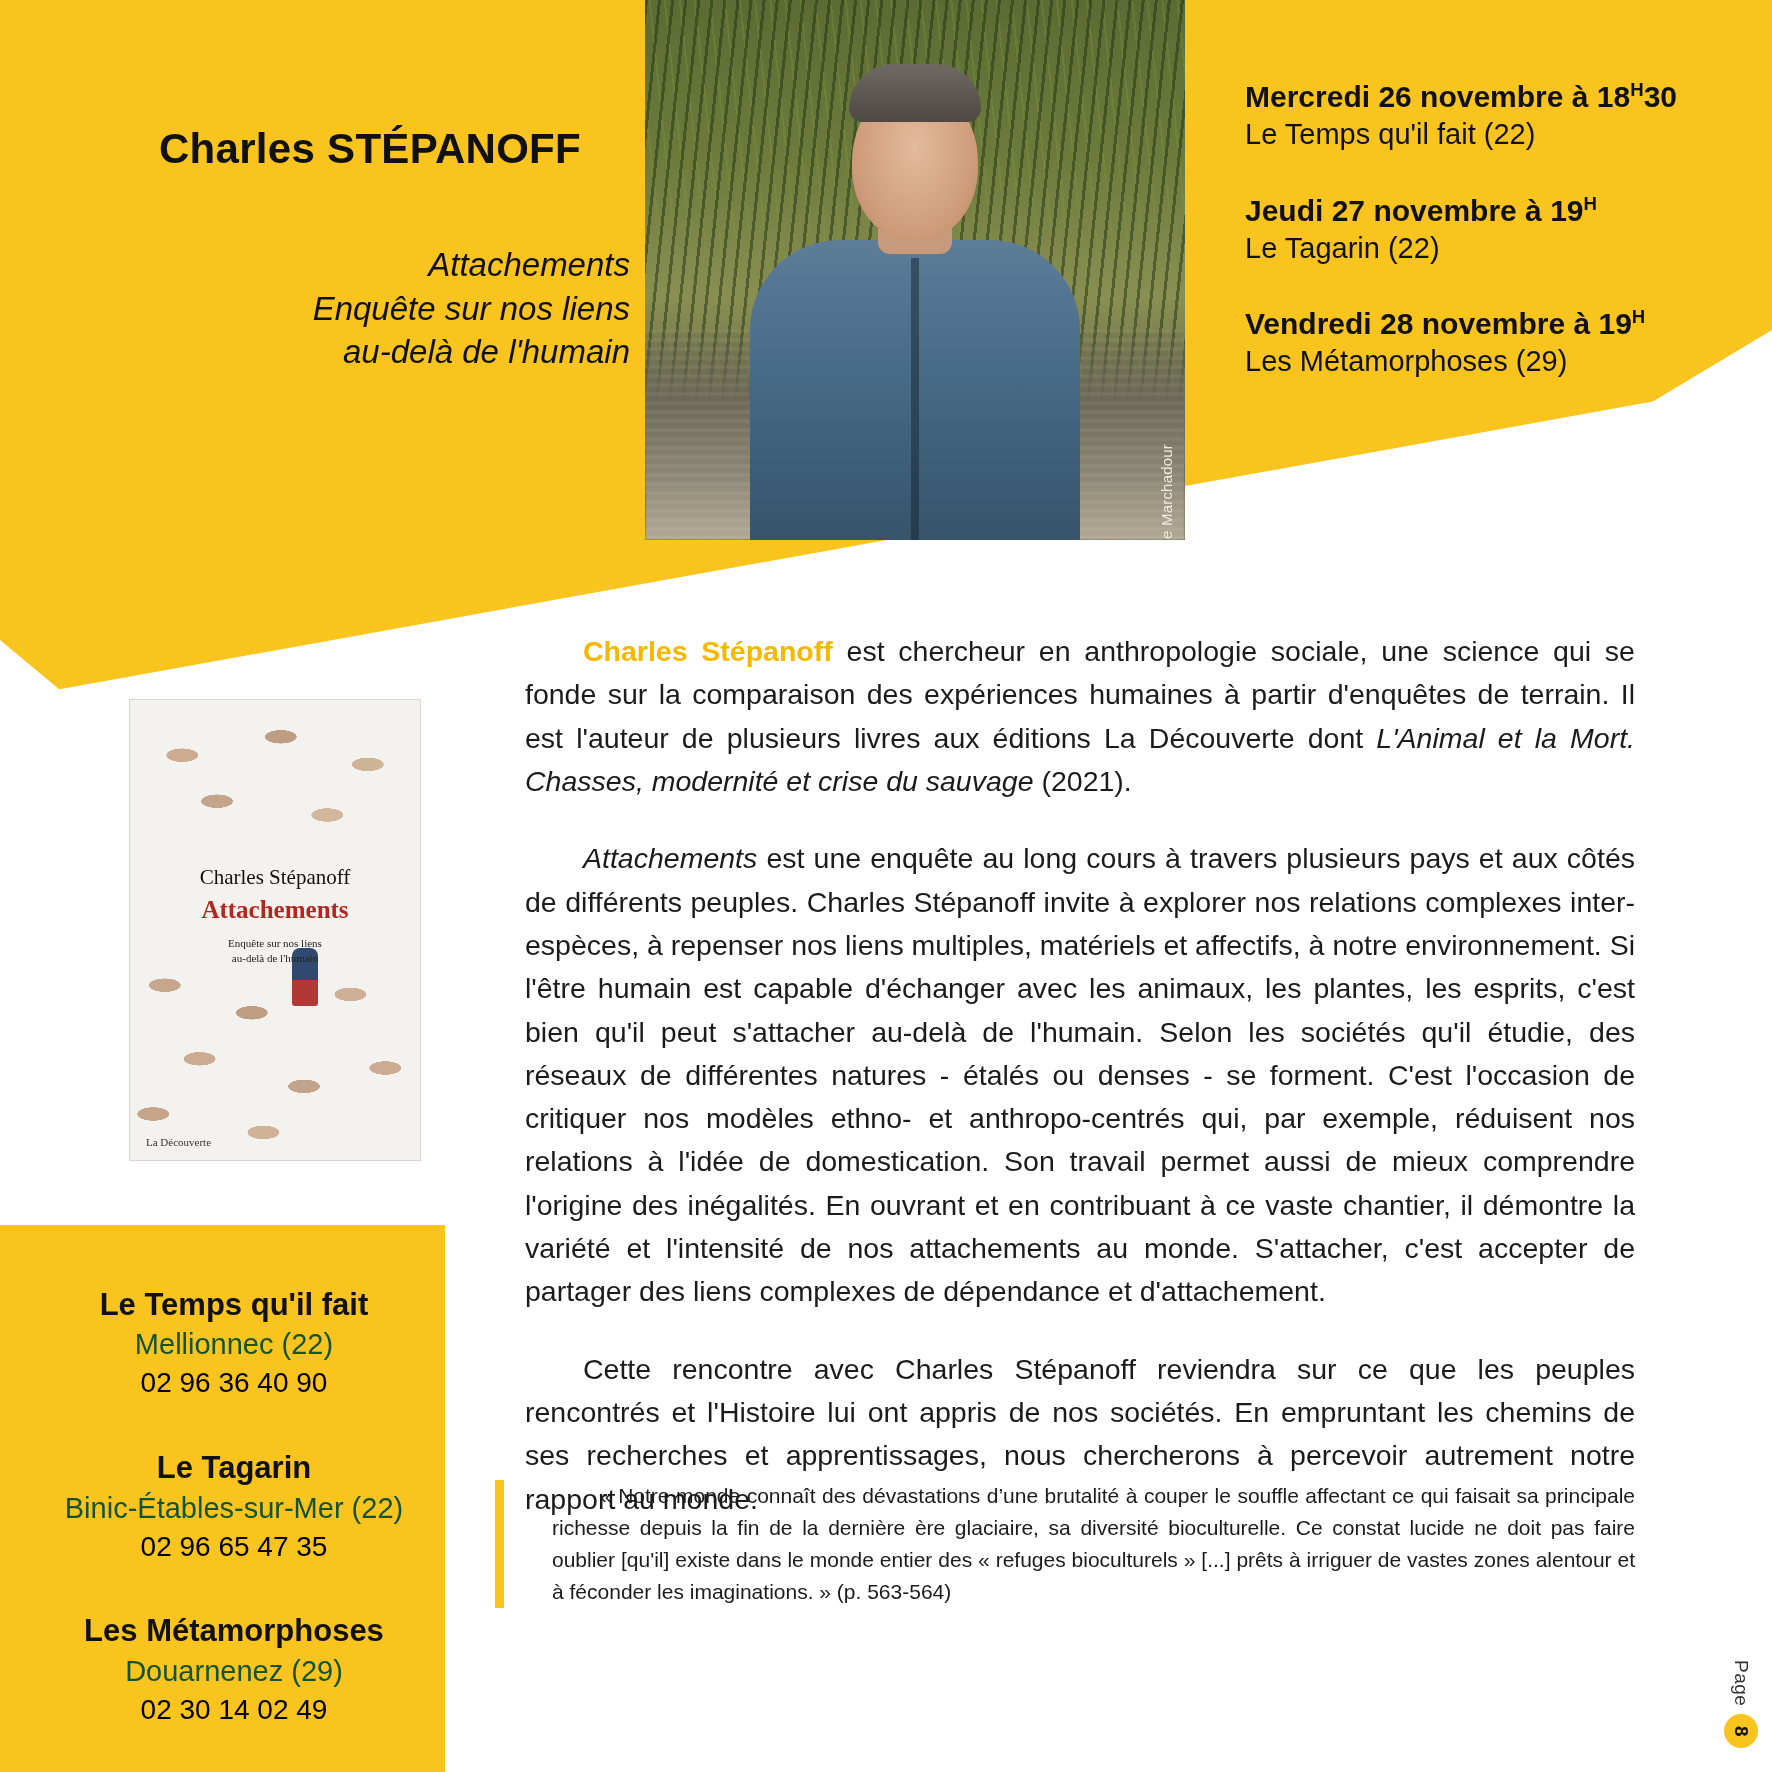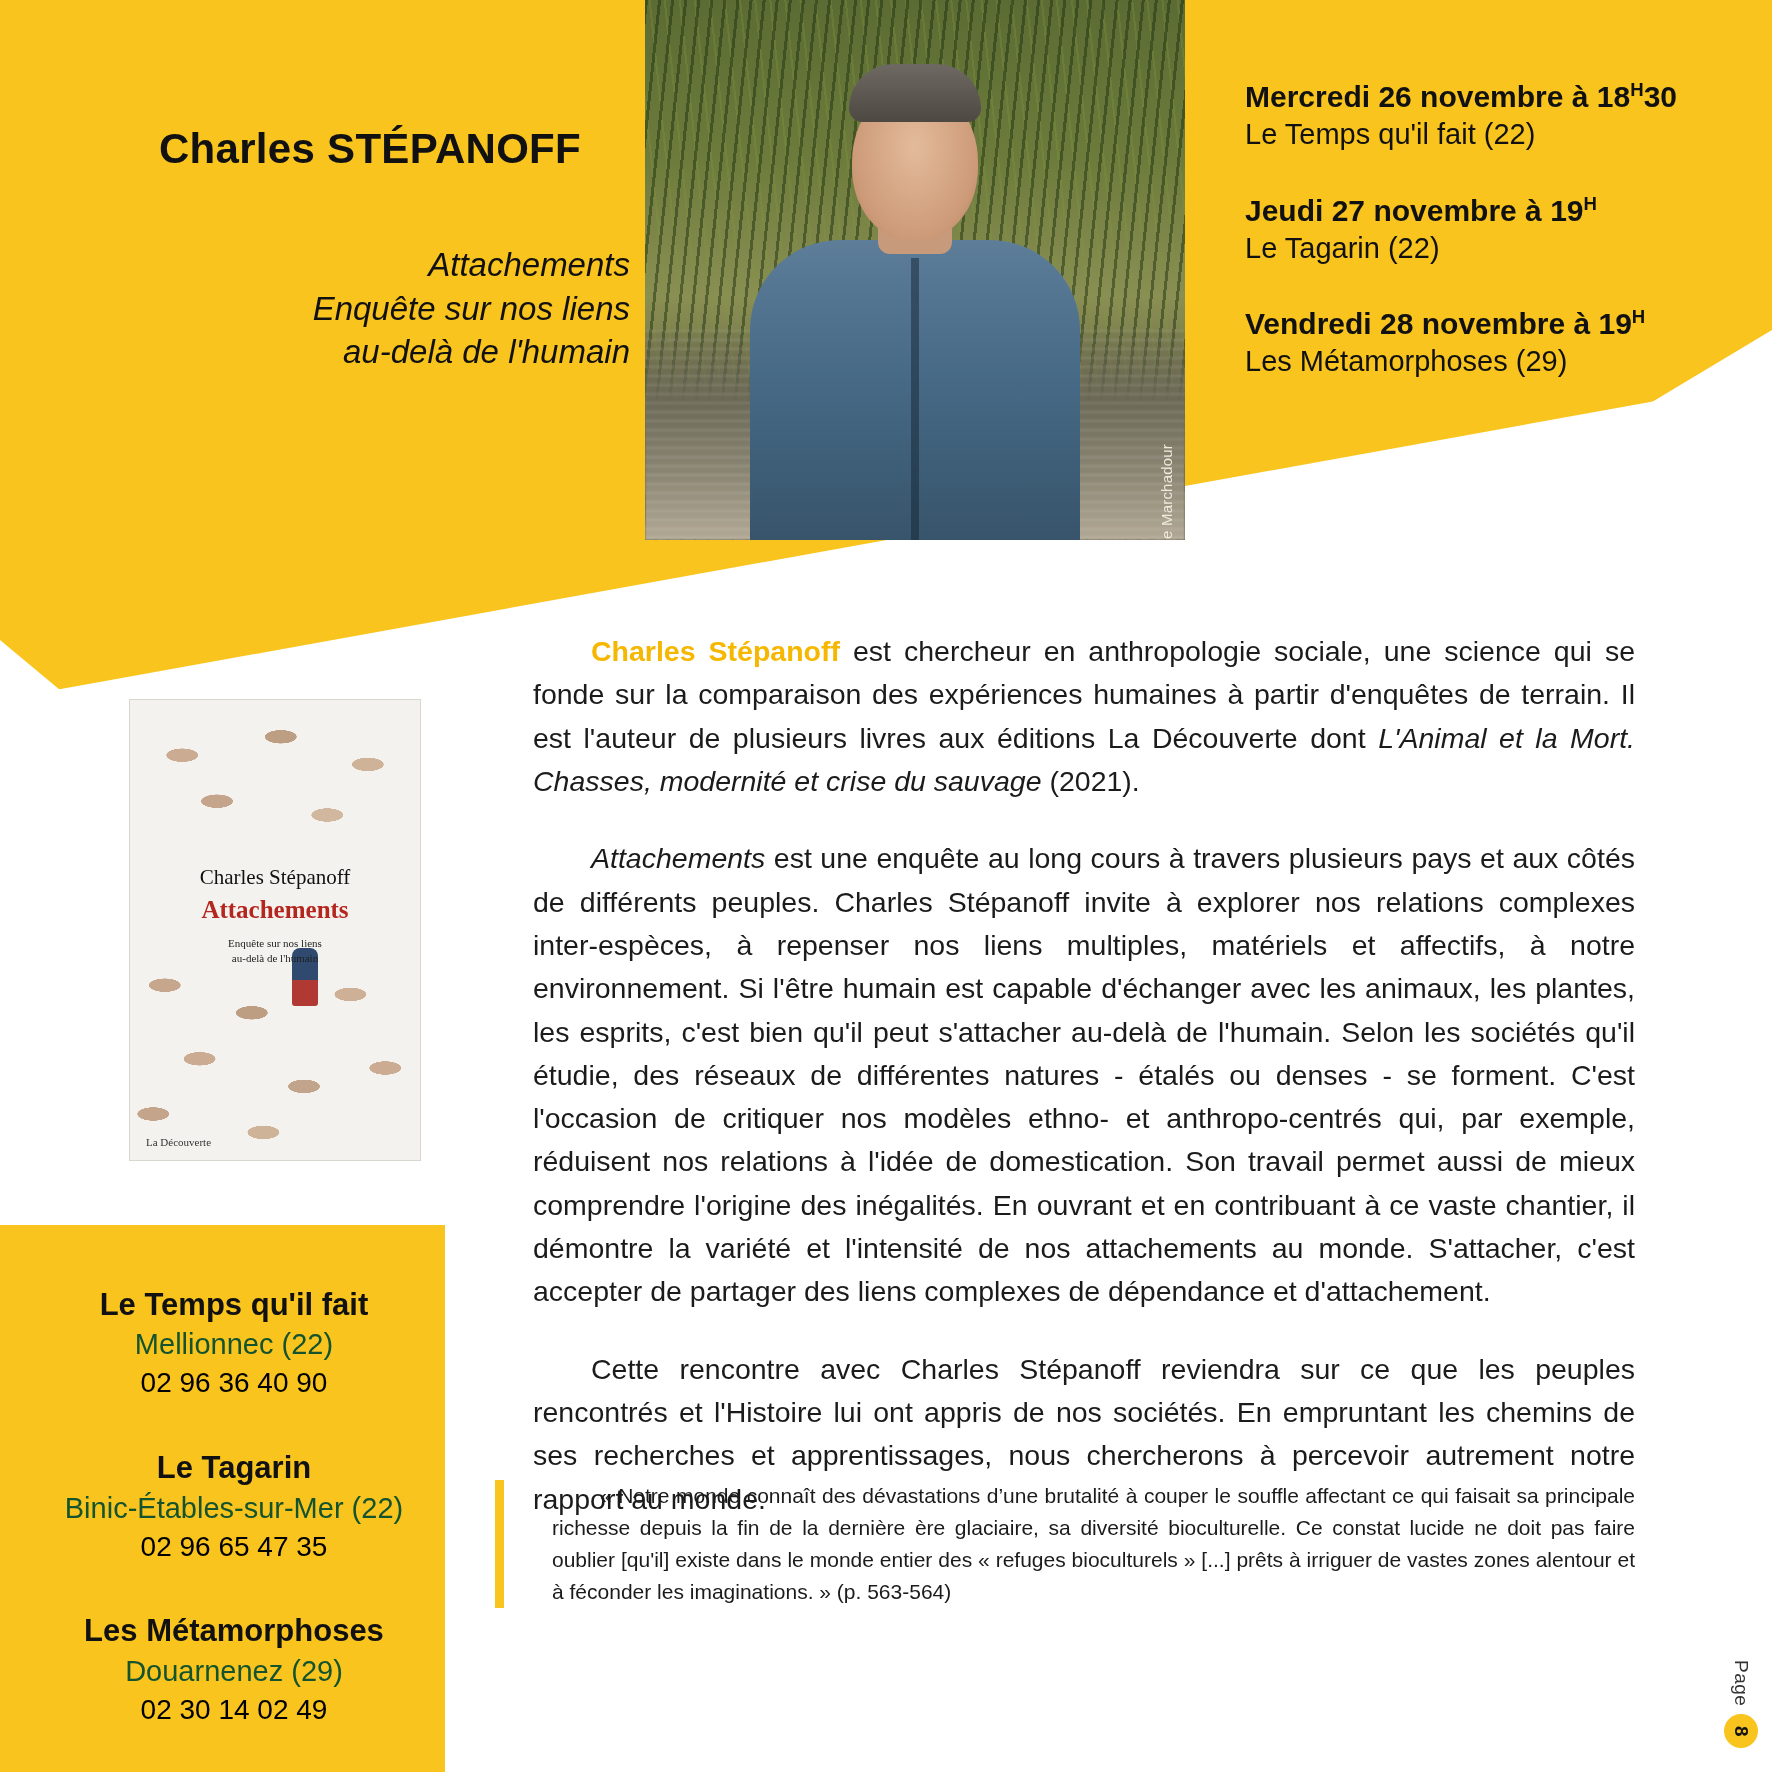--- a/index.html
+++ b/index.html
@@ -230,21 +230,21 @@
   #main-text {
     position: absolute;
     left: 525px; top: 630px;
     width: 1110px;
     z-index: 4;
     font-size: 28.5px;
     line-height: 1.52;
     color: #1b1b1b;
     text-align: justify;
   }
-  #main-text p { margin: 0 0 34px 8px; text-indent: 58px; }
+  #main-text p { margin: 0 0 34px 0; text-indent: 58px; }
   .hl { color: #F5B700; font-weight: bold; }
   .it { font-style: italic; }
 
   
   #quote {
     position: absolute;
     left: 495px; top: 1480px;
     width: 1140px;
     z-index: 4;
     padding-left: 48px;

